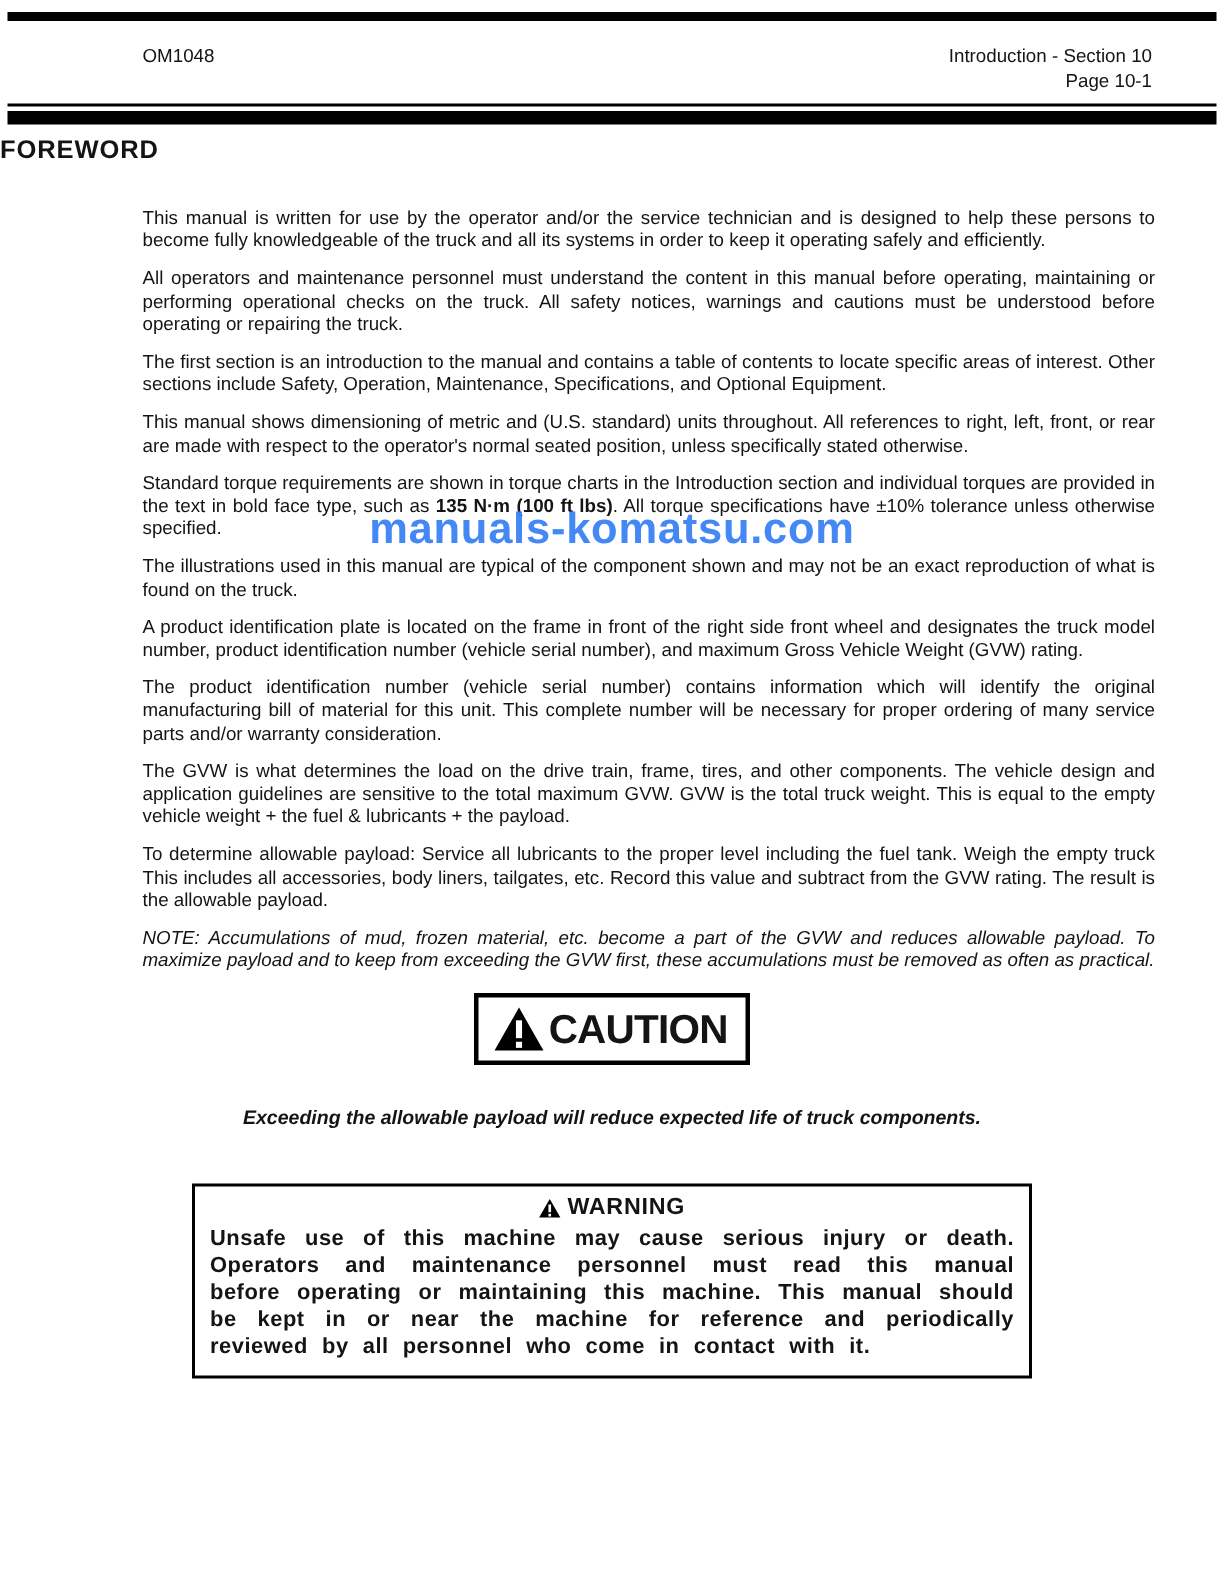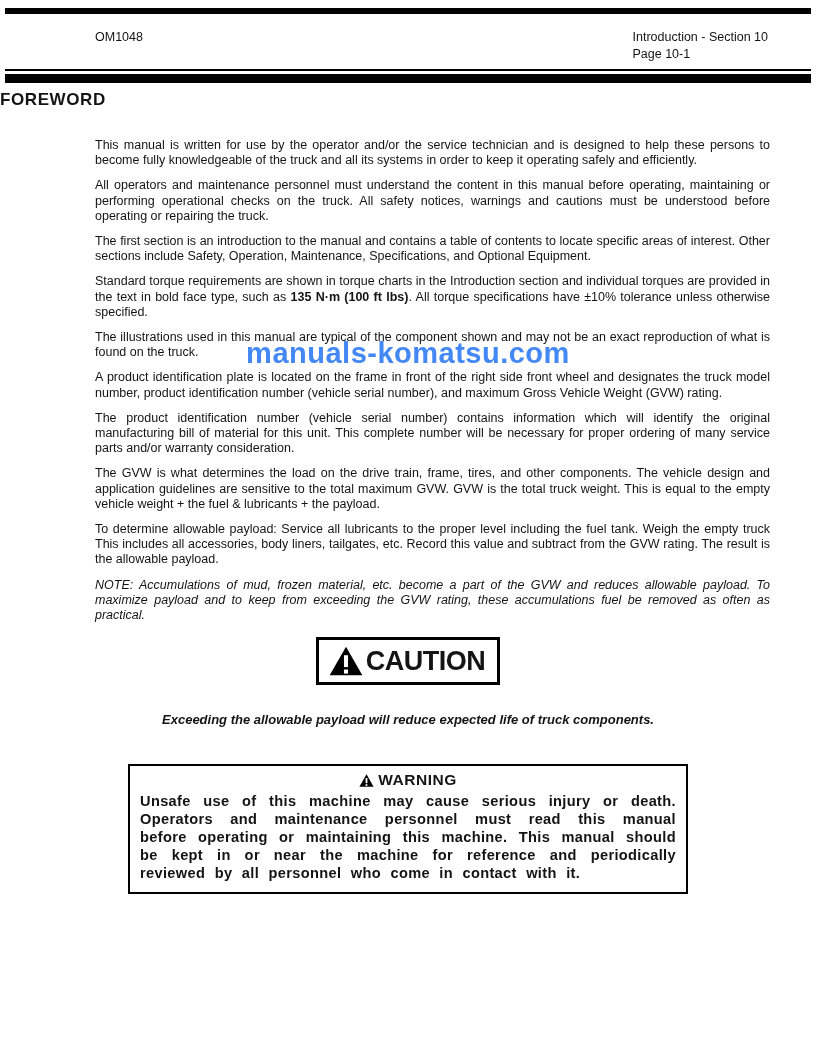--- a/index.html
+++ b/index.html
@@ -12,21 +12,21 @@
     font-family: "Liberation Sans", sans-serif;
     color: #141414;
     overflow: hidden;
   }
   .top-bar { margin: 8px 5px 0 5px; height: 6px; background: #000; }
   .page-header {
     margin: 15px 48px 0 95px;
     display: flex; justify-content: space-between; align-items: flex-start;
     font-size: 12.5px; line-height: 1.32;
   }
-  .header-right { text-align: left; display: flex; flex-direction: column; margin-left: 32px; }
+  .header-right { text-align: right; display: flex; flex-direction: column; margin-left: 32px; }
   .rule-thin  { margin: 7px 5px 0 5px; height: 2px; background: #000; }
   .rule-thick { margin: 3px 5px 0 5px; height: 9px; background: #000; }
   .page-title {
     margin-top: 7px;
     text-align: left;
     font-size: 17px; font-weight: bold; letter-spacing: 0.6px;
   }
   .content {
     margin: 28px 46px 0 95px;
     text-align: justify;
@@ -97,27 +97,28 @@
 
   <div class="rule-thin"></div>
   <div class="rule-thick"></div>
 
   <h1 class="page-title">FOREWORD</h1>
 
   <div class="content">
     <p class="para">This manual is written for use by the operator and/or the service technician and is designed to help these persons to become fully knowledgeable of the truck and all its systems in order to keep it operating safely and efficiently.</p>
     <p class="para">All operators and maintenance personnel must understand the content in this manual before operating, maintaining or performing operational checks on the truck. All safety notices, warnings and cautions must be understood before operating or repairing the truck.</p>
     <p class="para">The first section is an introduction to the manual and contains a table of contents to locate specific areas of interest. Other sections include Safety, Operation, Maintenance, Specifications, and Optional Equipment.</p>
+    <p class="para">This manual shows dimensioning of metric and (U.S. standard) units throughout. All references to right, left, front, or rear are made with respect to the operator's normal seated position, unless specifically stated otherwise.</p>
     <p class="para"><span>Standard torque requirements are shown in torque charts in the Introduction section and individual torques are provided in the text in bold face type, such as </span><strong>135 N·m (100 ft lbs)</strong><span>. All torque specifications have ±10% tolerance unless otherwise specified.</span></p>
     <p class="para">The illustrations used in this manual are typical of the component shown and may not be an exact reproduction of what is found on the truck.</p>
     <p class="para">A product identification plate is located on the frame in front of the right side front wheel and designates the truck model number, product identification number (vehicle serial number), and maximum Gross Vehicle Weight (GVW) rating.</p>
     <p class="para">The product identification number (vehicle serial number) contains information which will identify the original manufacturing bill of material for this unit. This complete number will be necessary for proper ordering of many service parts and/or warranty consideration.</p>
     <p class="para">The GVW is what determines the load on the drive train, frame, tires, and other components. The vehicle design and application guidelines are sensitive to the total maximum GVW. GVW is the total truck weight. This is equal to the empty vehicle weight + the fuel &amp; lubricants + the payload.</p>
     <p class="para">To determine allowable payload: Service all lubricants to the proper level including the fuel tank. Weigh the empty truck This includes all accessories, body liners, tailgates, etc. Record this value and subtract from the GVW rating. The result is the allowable payload.</p>
-    <p class="para note">NOTE: Accumulations of mud, frozen material, etc. become a part of the GVW and reduces allowable payload. To maximize payload and to keep from exceeding the GVW rating, these accumulations fuel be removed as often as practical.</p>
+    <p class="para note">NOTE: Accumulations of mud, frozen material, etc. become a part of the GVW and reduces allowable payload. To maximize payload and to keep from exceeding the GVW first, these accumulations must be removed as often as practical.</p>
   </div>
 
   <div class="watermark" style="color: #3b82f6;">manuals-komatsu.com</div>
 
   <div class="caution-wrap">
     <div class="caution-box">
       <svg class="caution-tri" viewBox="0 0 100 88" aria-hidden="true">
         <path d="M50 2 L98 86 L2 86 Z" fill="#000"></path>
         <rect x="44" y="27" width="12" height="35" fill="#fff"></rect>
         <rect x="44" y="69" width="12" height="12" fill="#fff"></rect>

